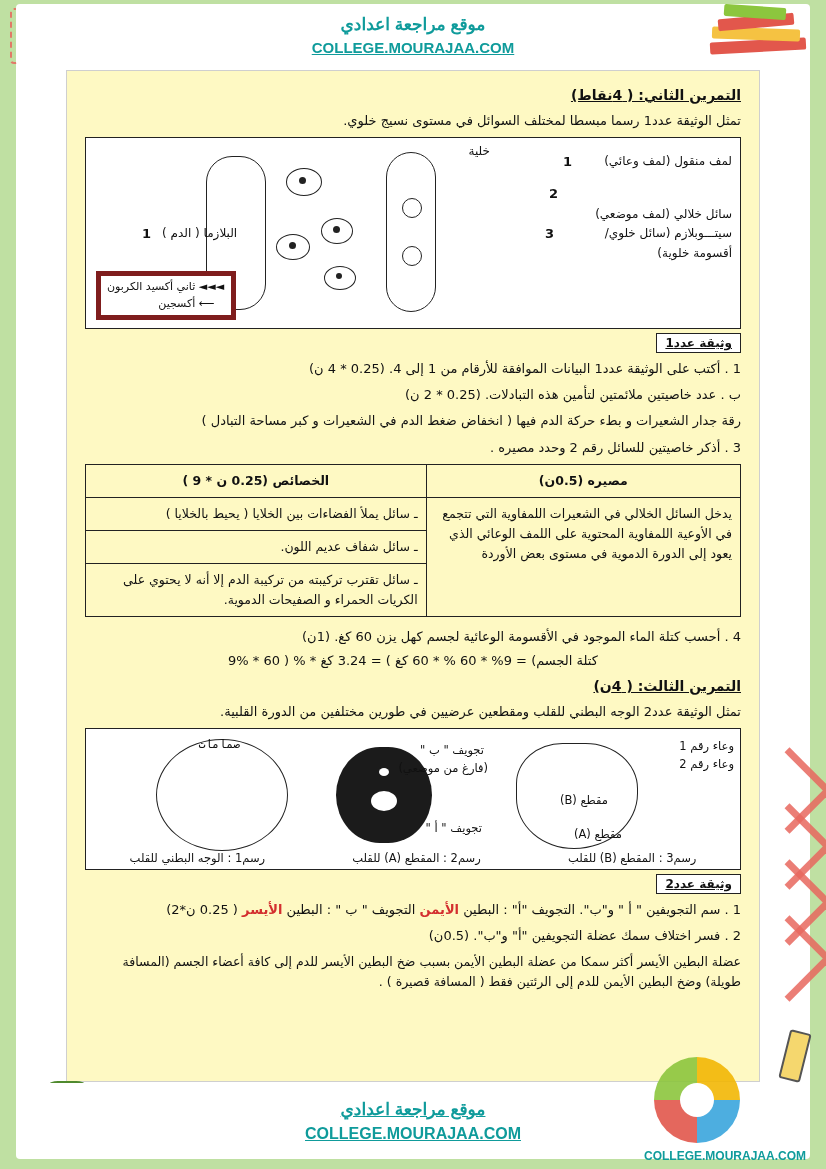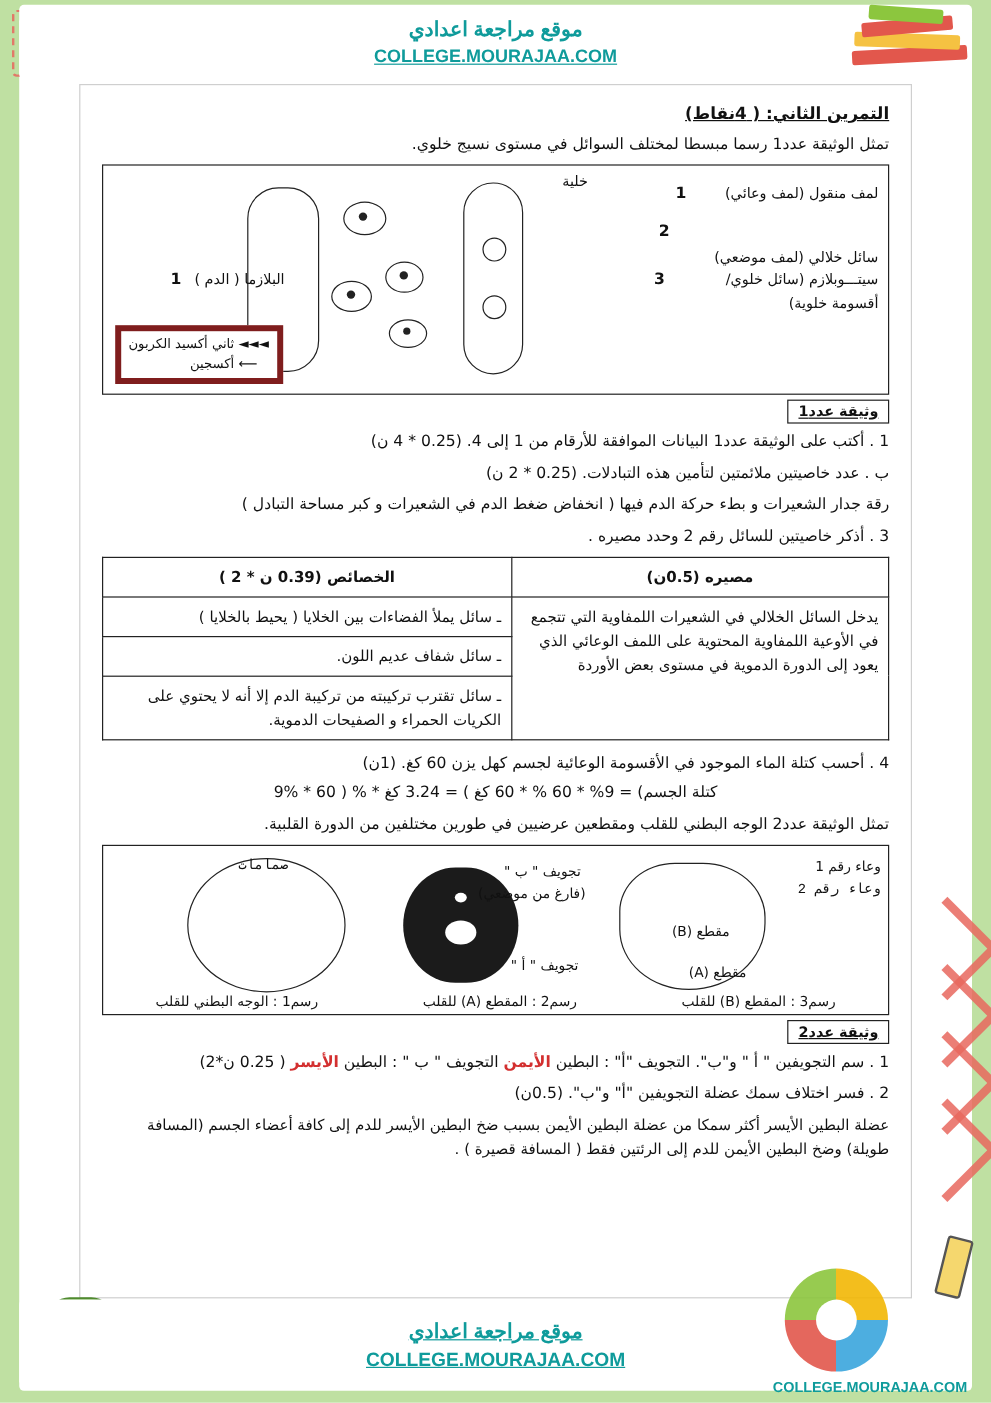--- a/index.html
+++ b/index.html
@@ -72,21 +72,21 @@
   .circle-hole{position:absolute;left:50%;top:50%;width:34px;height:34px;margin:-17px 0 0 -17px;background:#fff;border-radius:50%;}
   .pencil{position:absolute;right:20px;bottom:88px;width:18px;height:46px;background:#f5d76e;border:2px solid #555;border-radius:3px;transform:rotate(14deg);}
   
   .chevrons{position:absolute;right:6px;top:760px;width:64px;height:260px;}
   .chev{position:absolute;width:54px;height:54px;border-right:7px solid #e8685f;border-top:7px solid #e8685f;transform:rotate(45deg);opacity:.85;}
   .footer-url-small{position:absolute;right:20px;bottom:6px;color:#0f9b9b;font-size:12px;font-weight:bold;direction:ltr;}
 
   
   .sheet{
     position:absolute;left:66px;top:70px;width:694px;height:1012px;
-    background:#ffffff;border:1px solid #cfcfcf;
+    background:#fef9c3;border:1px solid #cfcfcf;
     direction:rtl;
     font-family:"DejaVu Sans","Liberation Sans",sans-serif;
     color:#111;
     font-size:13px;
     box-sizing:border-box;
     padding:12px 18px;
   }
   .ex-title{
     font-weight:bold;font-size:14px;text-decoration:underline;margin:4px 0 8px 0;
   }
@@ -203,21 +203,21 @@
 
   <div class="para">1 . أكتب على الوثيقة عدد1 البيانات الموافقة للأرقام من 1 إلى 4.      (0.25 * 4 ن)</div>
   <div class="para">ب . عدد خاصيتين ملائمتين لتأمين هذه التبادلات.      (0.25 * 2 ن)</div>
   <div class="para">رقة جدار الشعيرات و بطء حركة الدم فيها ( انخفاض ضغط الدم في الشعيرات و كبر مساحة التبادل )</div>
   <div class="para">3 . أذكر خاصيتين للسائل رقم 2 وحدد مصيره .</div>
 
   <table class="q3">
     <thead>
       <tr>
         <th style="width:48%;">مصيره   (0.5ن)</th>
-        <th style="width:52%;">الخصائص   (0.39 ن * 2 )</th>
+        <th style="width:52%;">الخصائص   (0.25 ن * 9 )</th>
       </tr>
     </thead>
     <tbody>
       <tr>
         <td rowspan="3">
           <div>يدخل السائل الخلالي في الشعيرات اللمفاوية التي تتجمع</div>
           <div>في الأوعية اللمفاوية المحتوية على اللمف الوعائي الذي</div>
           <div>يعود إلى الدورة الدموية في مستوى بعض الأوردة</div>
         </td>
         <td>ـ سائل يملأ الفضاءات بين الخلايا ( يحيط بالخلايا )</td>
@@ -227,29 +227,30 @@
       </tr>
       <tr>
         <td>ـ سائل تقترب تركيبته من تركيبة الدم إلا أنه لا يحتوي على الكريات الحمراء و الصفيحات الدموية.</td>
       </tr>
     </tbody>
   </table>
 
   <div class="para">4 . أحسب كتلة الماء الموجود في الأقسومة الوعائية لجسم كهل يزن 60 كغ.   (1ن)</div>
   <div class="calc">9% * 60 ) % * كتلة الجسم) = 9% * 60 % * 60 كغ ) = 3.24 كغ</div>
 
+  <div class="ex-title">التمرين الثالث: ( 4ن)</div>
   <div class="para">تمثل الوثيقة عدد2 الوجه البطني للقلب ومقطعين عرضيين في طورين مختلفين من الدورة القلبية.</div>
 
   <div class="fig2">
     <div class="sect"></div>
     <div class="ring"></div>
     <div class="heartA" style="border:1.5px solid #222;border-radius:40% 45% 55% 50%;"></div>
 
     <div class="lbl" style="right:6px;top:10px;">وعاء رقم 1</div>
-    <div class="lbl" style="right:6px;top:28px;font-family:Liberation Mono, monospace;">وعاء رقم 2</div>
+    <div class="lbl" style="right:6px;top:28px;">وعاء رقم 2</div>
     <div class="lbl" style="right:132px;top:64px;">مقطع (B)</div>
     <div class="lbl" style="right:118px;top:98px;">مقطع (A)</div>
     <div class="lbl" style="right:256px;top:14px;">تجويف " ب "</div>
     <div class="lbl" style="right:252px;top:32px;">(فارغ من موضعي)</div>
     <div class="lbl" style="right:258px;top:92px;">تجويف " أ "</div>
     <div class="lbl" style="right:500px;top:8px;font-family:Liberation Mono, monospace;">صمامات</div>
 
     <div class="caption-row">
       <span>رسم3 : المقطع (B) للقلب</span>
       <span>رسم2 : المقطع (A) للقلب</span>

